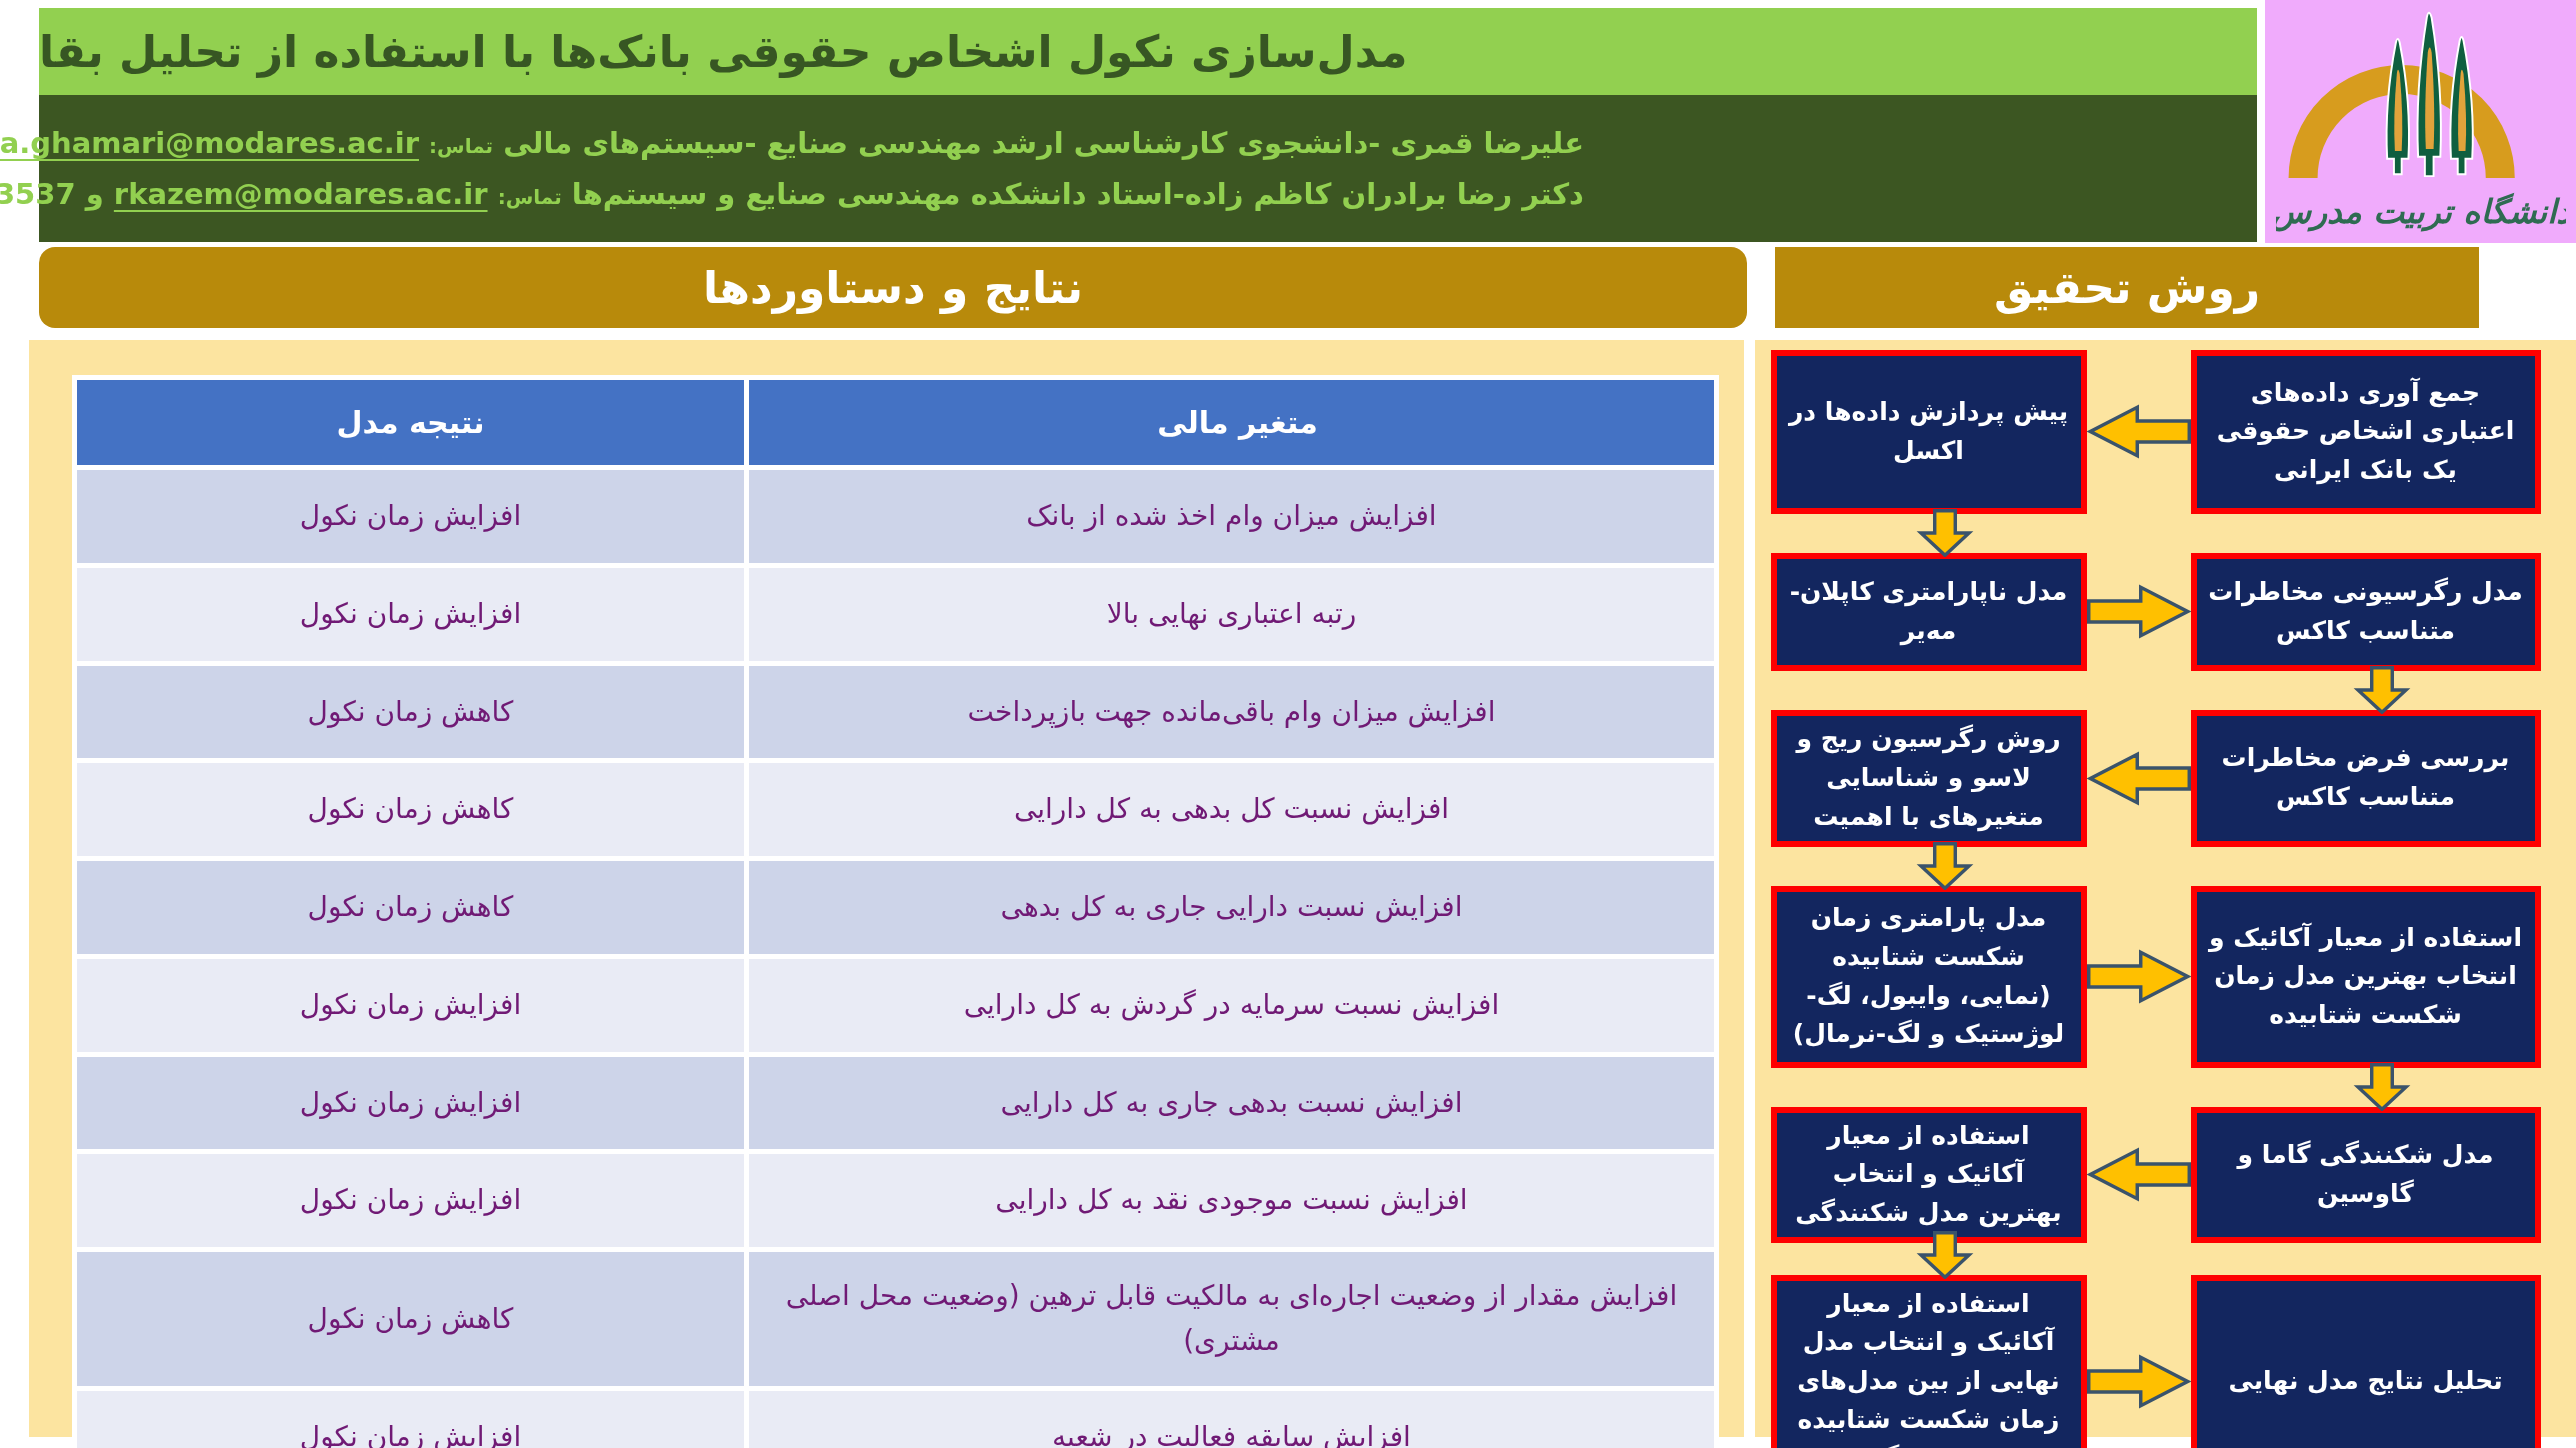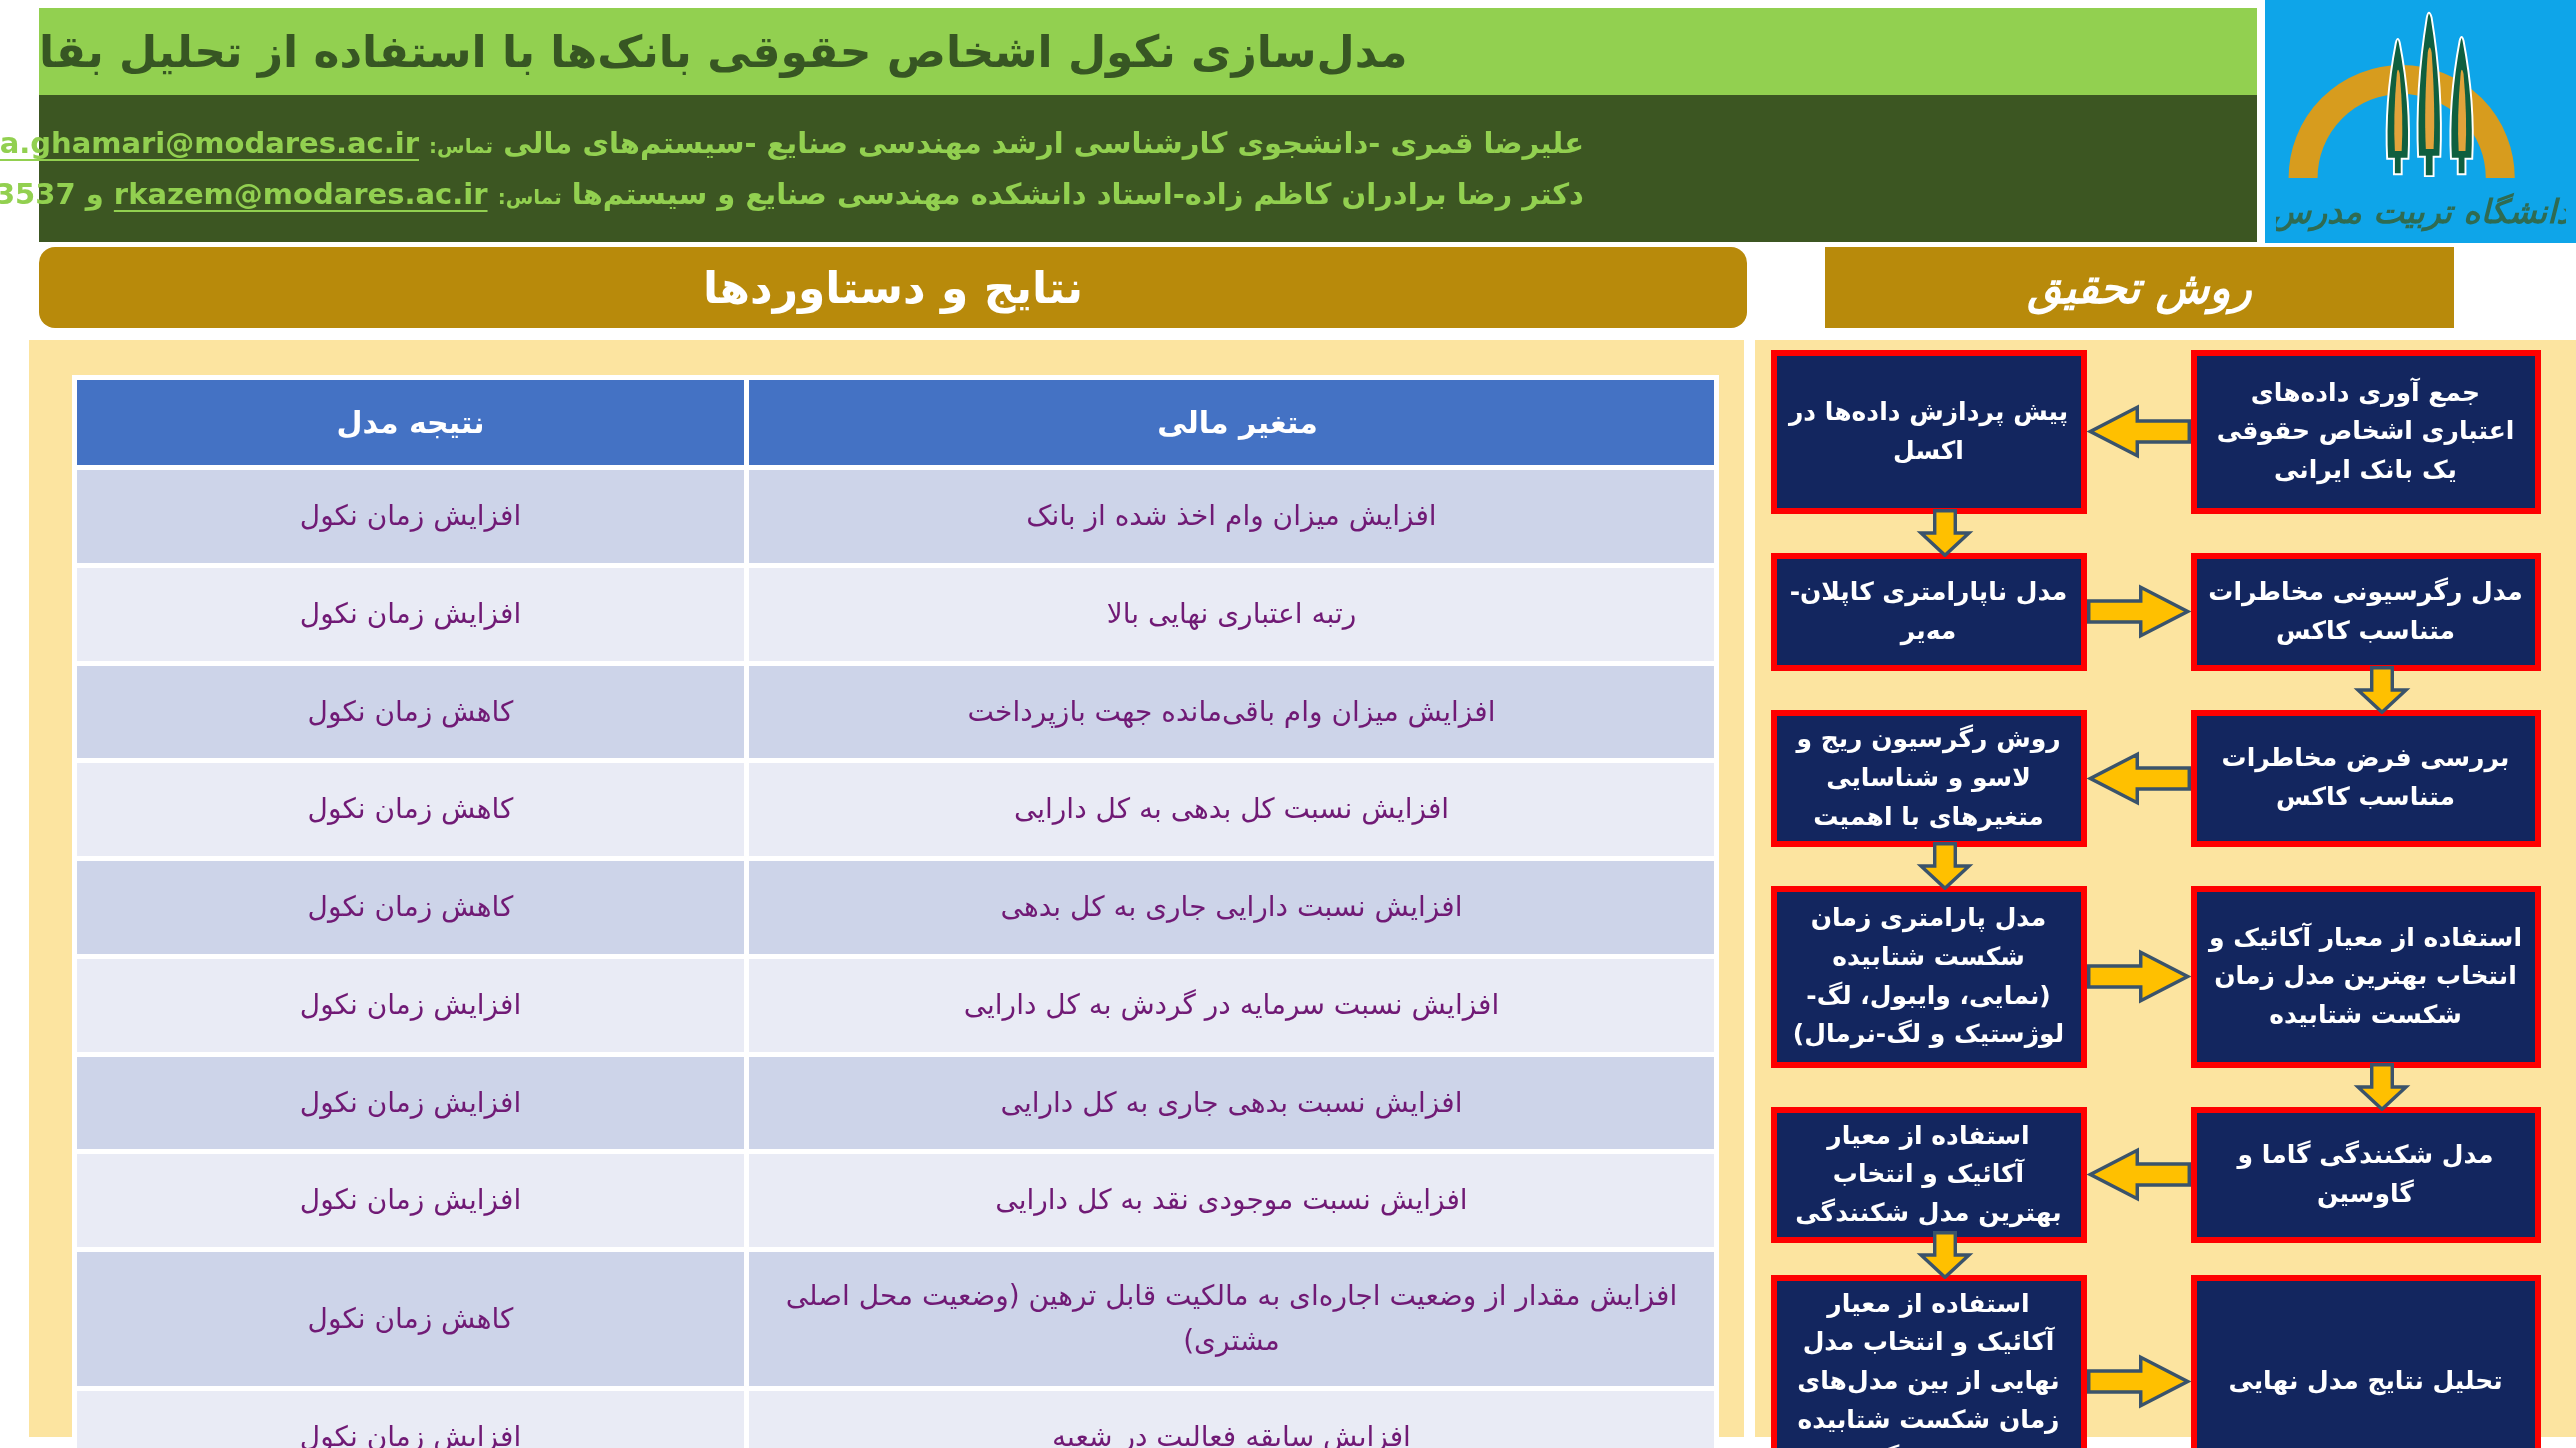--- a/index.html
+++ b/index.html
@@ -9,28 +9,28 @@
   
   .title-bar{position:absolute;left:39px;top:7.7px;width:2218px;height:87px;background:#92D050;
     display:flex;align-items:center;justify-content:flex-start;}
   .title-bar h1{margin:0;font-size:44px;font-weight:800;color:#375623;letter-spacing:0;}
   .authors-bar{position:absolute;left:39px;top:95px;width:2218px;height:147px;background:#3C5622;}
   .authors-inner{width:1545px;margin:0 auto 0 0;height:100%;display:flex;flex-direction:column;
     justify-content:center;gap:17.4px;text-align:center;direction:rtl;}
   .author-line{color:#92D050;font-size:29px;font-weight:bold;white-space:nowrap;}
   .author-line .contact-label{font-size:20px;font-weight:bold;}
   .author-line a{color:#92D050;text-decoration:underline;text-underline-offset:5.8px;font-weight:bold;}
-  .logo-box{position:absolute;left:2265px;top:0;width:311px;height:243px;background:#0ea5e9;
+  .logo-box{position:absolute;left:2265px;top:0;width:311px;height:243px;background:#f0abfc;
     display:flex;align-items:center;justify-content:center;}
 
   
   .section-header{position:absolute;top:247px;height:81px;background:#B88A0B;color:#ffffff;
     display:flex;align-items:center;justify-content:center;font-size:44px;font-weight:800;}
   .section-header.left{left:39px;width:1708px;border-radius:16px;}
-  .section-header.right{left:1825px;width:629px;font-style:italic;}
+  .section-header.right{left:1775px;width:704px;}
 
   
   .panel{position:absolute;top:340px;height:1097px;background:#FCE4A0;}
   .panel.results{left:29px;width:1715px;}
   .panel.method{left:1755px;width:984px;}
 
   
   .table-wrap{position:absolute;left:43px;top:35px;background:#ffffff;}
   table.results-table{border-collapse:separate;border-spacing:5.8px;direction:rtl;}
   table.results-table th{background:#4472C4;color:#ffffff;font-size:30px;font-weight:bold;

